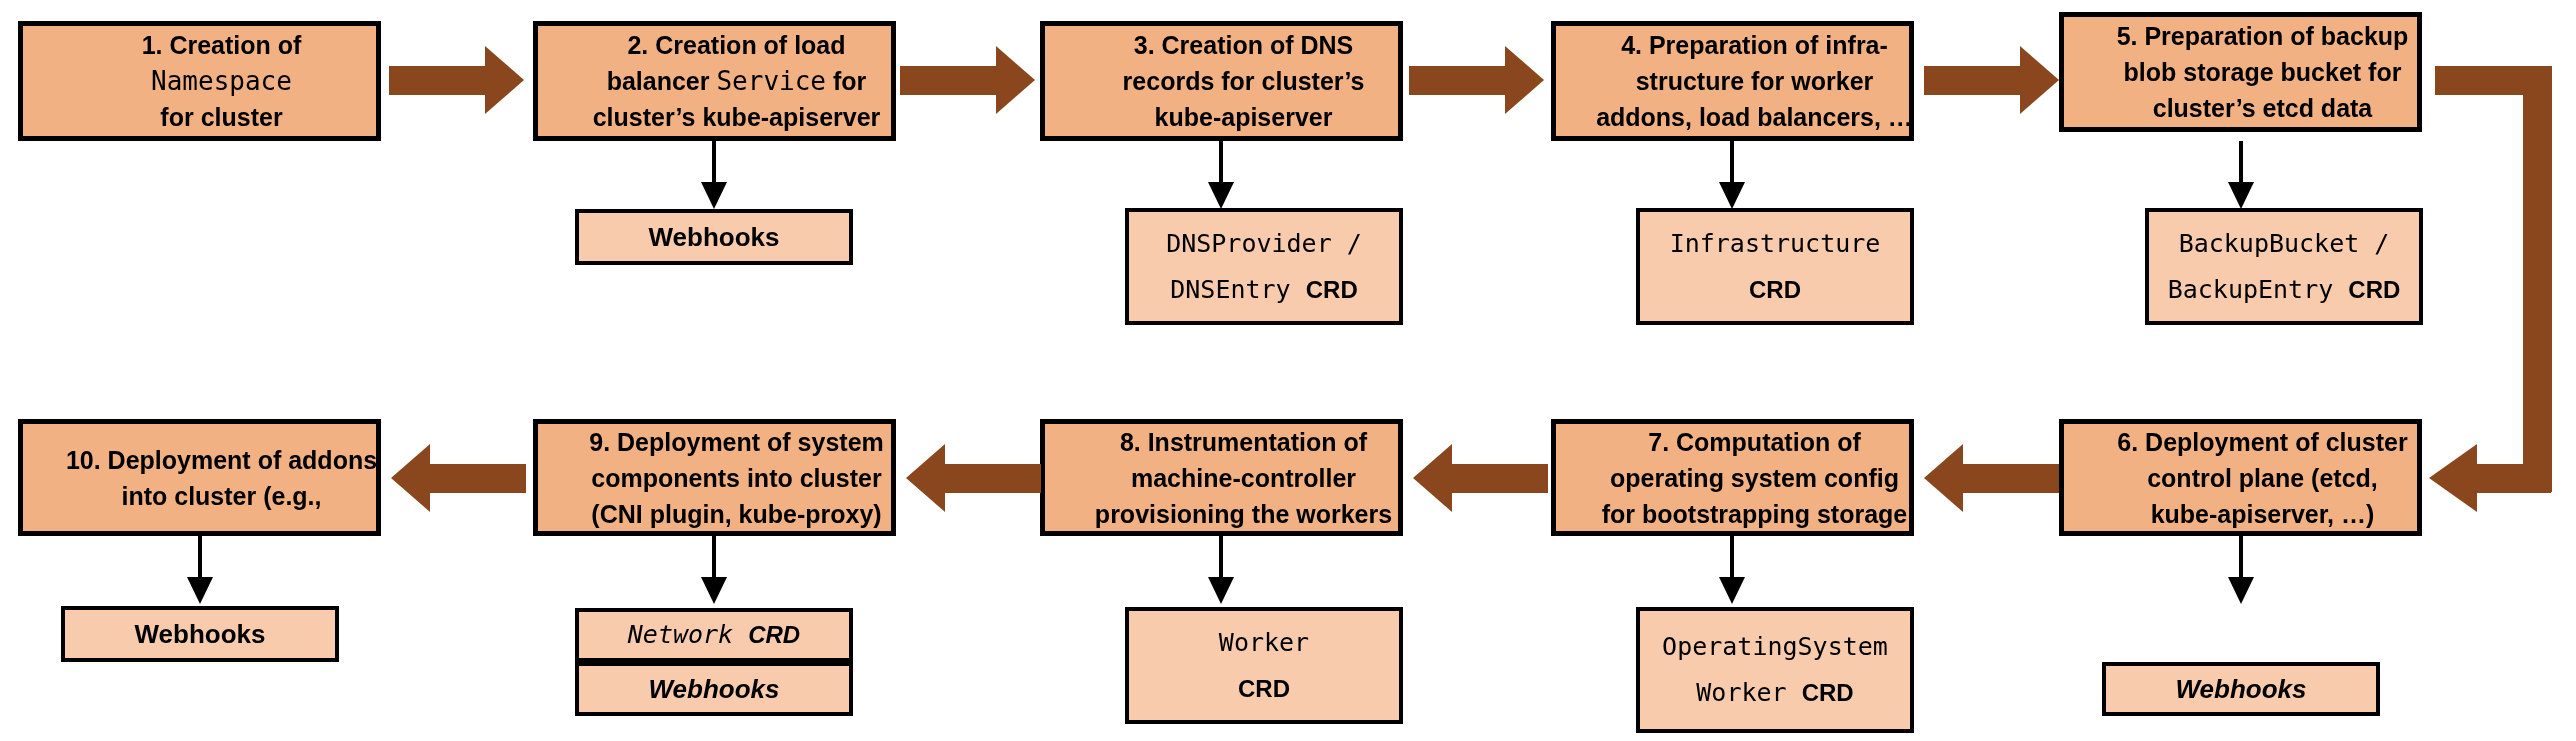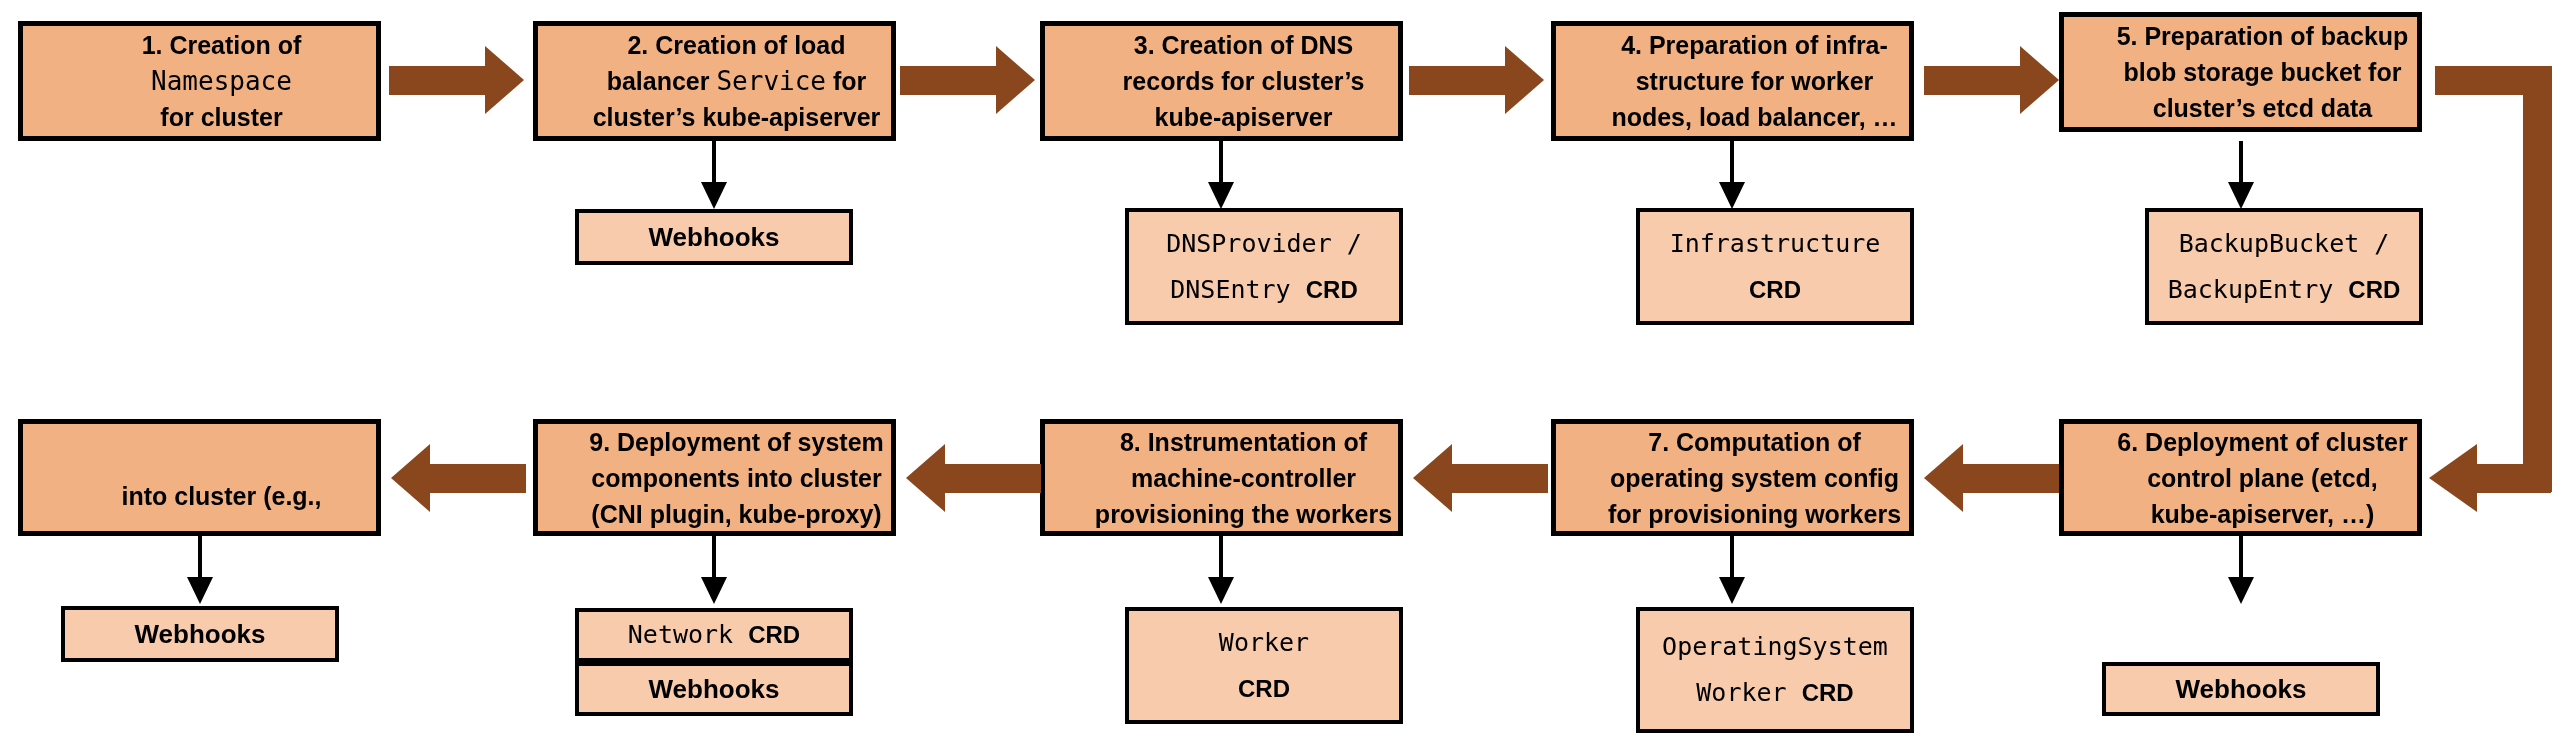--- a/index.html
+++ b/index.html
@@ -38,21 +38,21 @@
     position:absolute;
     width:278px;
     box-sizing:border-box;
     background:#F8CBAD;
     border:4.3px solid #000;
     display:flex;align-items:center;justify-content:center;
     text-align:center;
   }
   .sub-crd{height:117px;margin-left:43px;}
   .sub-single{height:56px;}
-  .sub-stack{height:54px;}
+  .sub-stack{height:54px;font-style:italic;}
   .sub-box .mono-text{
     font-family:"DejaVu Sans Mono","Liberation Mono",monospace;
     font-weight:normal;
     font-size:25px;line-height:46px;
     white-space:nowrap;
   }
   .crd-bold{
     font-family:"Liberation Sans",sans-serif;
     font-weight:bold;
     font-size:24px;
@@ -121,21 +121,21 @@
       <span>3. Creation of DNS</span><br>
       <span>records for cluster’s</span><br>
       <span>kube-apiserver</span>
     </div>
   </div>
 
   <div class="main-box" style="left:1551px;top:21.4px">
     <div class="box-text">
       <span>4. Preparation of infra-</span><br>
       <span>structure for worker</span><br>
-      <span>nodes, load balancer, …</span>
+      <span>addons, load balancers, …</span>
     </div>
   </div>
 
   <div class="main-box" style="left:2059px;top:12px">
     <div class="box-text">
       <span>5. Preparation of backup</span><br>
       <span>blob storage bucket for</span><br>
       <span>cluster’s etcd data</span>
     </div>
   </div>
@@ -209,21 +209,21 @@
       <span>6. Deployment of cluster</span><br>
       <span>control plane (etcd,</span><br>
       <span>kube-apiserver, …)</span>
     </div>
   </div>
 
   <div class="main-box row2" style="left:1551px;top:419px">
     <div class="box-text">
       <span>7. Computation of</span><br>
       <span>operating system config</span><br>
-      <span>for provisioning workers</span>
+      <span>for bootstrapping storage</span>
     </div>
   </div>
 
   <div class="main-box row2" style="left:1040px;top:419px">
     <div class="box-text">
       <span>8. Instrumentation of</span><br>
       <span>machine-controller</span><br>
       <span>provisioning the workers</span>
     </div>
   </div>
@@ -231,21 +231,21 @@
   <div class="main-box row2" style="left:533px;top:419px">
     <div class="box-text">
       <span>9. Deployment of system</span><br>
       <span>components into cluster</span><br>
       <span>(CNI plugin, kube-proxy)</span>
     </div>
   </div>
 
   <div class="main-box row2" style="left:18px;top:419px">
     <div class="box-text">
-      <br>
+      <span>10. Deployment of addons</span><br>
       <span>into cluster (e.g.,</span><br>
     </div>
   </div>
 
   <div class="harrow left" style="left:1924px;top:444px">
     <div class="head"></div>
     <div class="shaft"></div>
   </div>
   <div class="harrow left" style="left:1413px;top:444px">
     <div class="head"></div>

